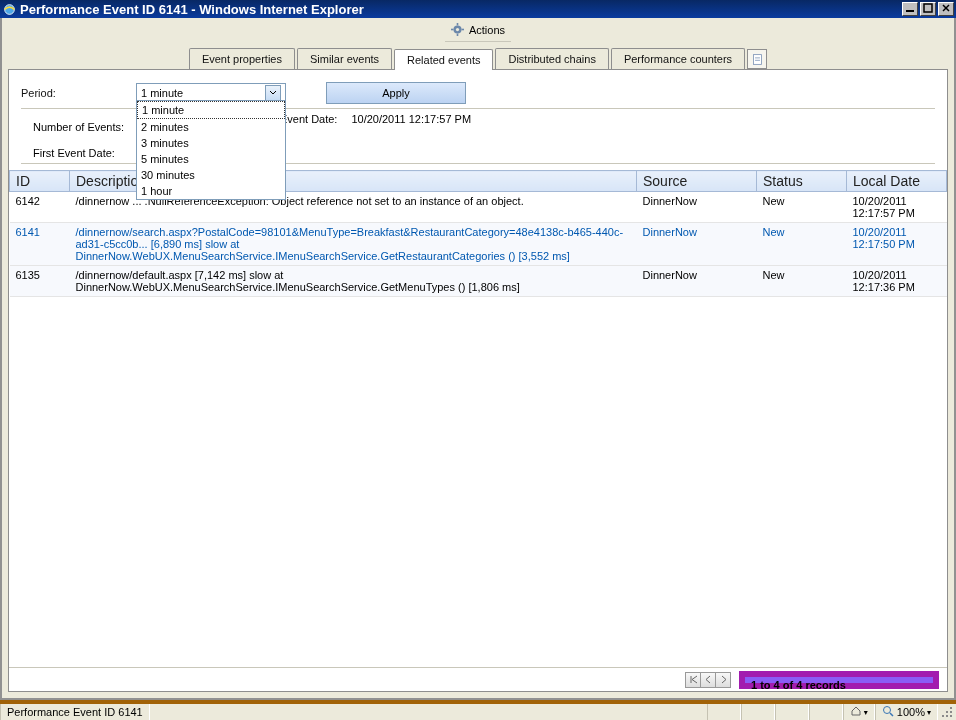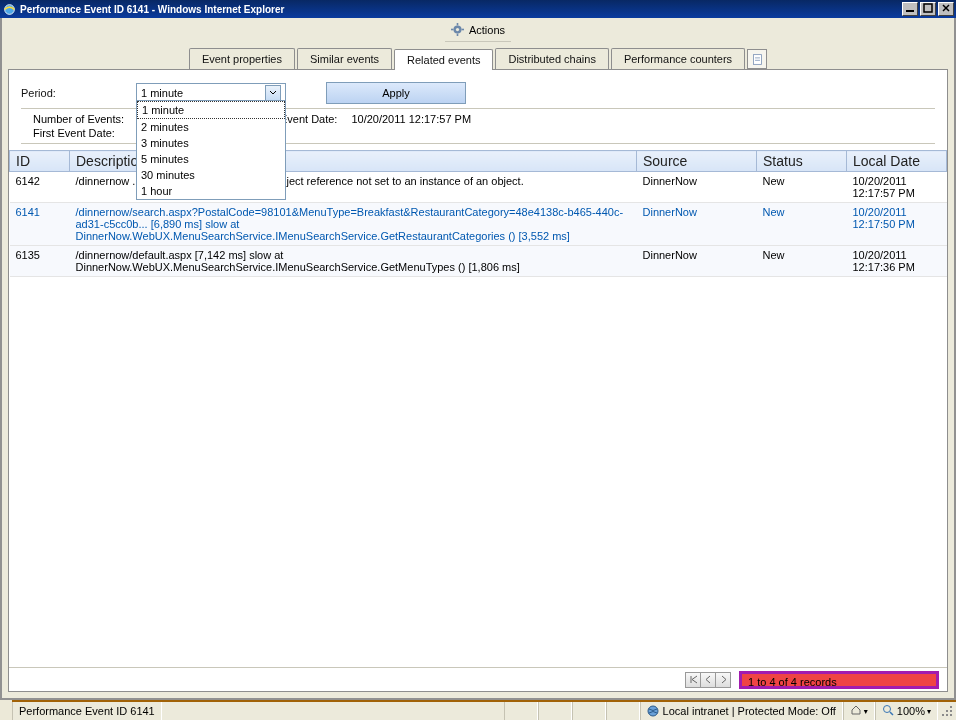--- a/index.html
+++ b/index.html
@@ -14,21 +14,21 @@
   flex-direction: column;
 }
 .titlebar {
   background: linear-gradient(to bottom, #082864, #0a3b9e);
   color: #fff;
   height: 18px;
   display: flex;
   align-items: center;
   padding: 0 2px;
   font-weight: bold;
-  font-size: 10px;
+  font-size: 13px;
 }
 .titlebar .ie-icon {
   width: 14px;
   height: 14px;
   margin-right: 4px;
   display: inline-flex;
   align-items: center;
   justify-content: center;
 }
 .titlebar .title-text { flex: 1; }
@@ -171,21 +171,21 @@
 }
 .summary-row {
   display: flex;
   align-items: flex-start;
   border-bottom: 1px solid #c9c7ba;
   border-top: 1px solid #c9c7ba;
   padding: 4px 12px;
   gap: 40px;
   margin-top: 4px;
 }
-.summary-left { display: flex; flex-direction: column; gap: 2px; }
+.summary-left { display: flex; flex-direction: column; gap: 14px; margin-top: 8px; }
 .summary-center { margin-left: 92px; display:flex; gap:14px; }
 
 .grid {
   flex: 1;
   overflow: auto;
   position: relative;
 }
 table.data {
   width: 100%;
   border-collapse: collapse;
@@ -229,34 +229,34 @@
   width: 16px;
   height: 16px;
   border: 1px solid #999;
   background: linear-gradient(#f8f8f8,#ddd);
   display:flex;align-items:center;justify-content:center;
   margin-left: -1px;
 }
 .pager .records-box {
   width: 200px;
   height: 18px;
-  border: 3px solid #a21caf;
+  border: 6px solid #a21caf;
   padding: 0 6px;
   line-height: 16px;
-  background: #ef4444;
+  background: #8b5cf6;
+  font-weight: bold;
 }
 
 .statusbar {
   height: 20px;
   background: #eceadb;
-  border-top: 2px solid #a16207;
-  display: flex;
-  align-items: center;
-  font-size: 11px;
-  margin-left: 12px;
+  border-top: 4px solid #a16207;
+  display: flex;
+  align-items: center;
+  font-size: 11px;
 }
 .statusbar .panel {
   border-left: 1px solid #c5c2b2;
   border-right: 1px solid #fff;
   height: 100%;
   display: flex;
   align-items: center;
   padding: 0 6px;
 }
 .statusbar .panel.empty { width: 34px; }
@@ -428,29 +428,20 @@
 </div>
 
 <div class="statusbar">
   <div class="panel flex-spacer">Performance Event ID 6141</div>
   <div style="flex:1"></div>
   <div class="panel empty"></div>
   <div class="panel empty"></div>
   <div class="panel empty"></div>
   <div class="panel empty"></div>
   <div class="panel">
-    <span class="zone-icon">
-        <svg width="12" height="12">
-          <circle cx="6" cy="6" r="5" fill="#6aa1d8" stroke="#2a5a8a"></circle>
-          <path d="M2 4 Q6 7 10 4 M2 8 Q6 5 10 8" stroke="#2a5a8a" fill="none"></path>
-        </svg>
-      </span>
-    <span>Local intranet | Protected Mode: Off</span>
-  </div>
-  <div class="panel">
     <span><svg width="12" height="12">
           <path d="M2 6 L6 2 L10 6 V10 H2 Z" fill="none" stroke="#666"></path>
         </svg></span>
     <span class="zoom-arrow">▾</span>
   </div>
   <div class="panel">
     <span><svg width="12" height="12">
           <circle cx="5" cy="5" r="3.5" fill="none" stroke="#3a76b5"></circle>
           <line x1="8" y1="8" x2="11" y2="11" stroke="#3a76b5" stroke-width="1.5"></line>
         </svg></span>

